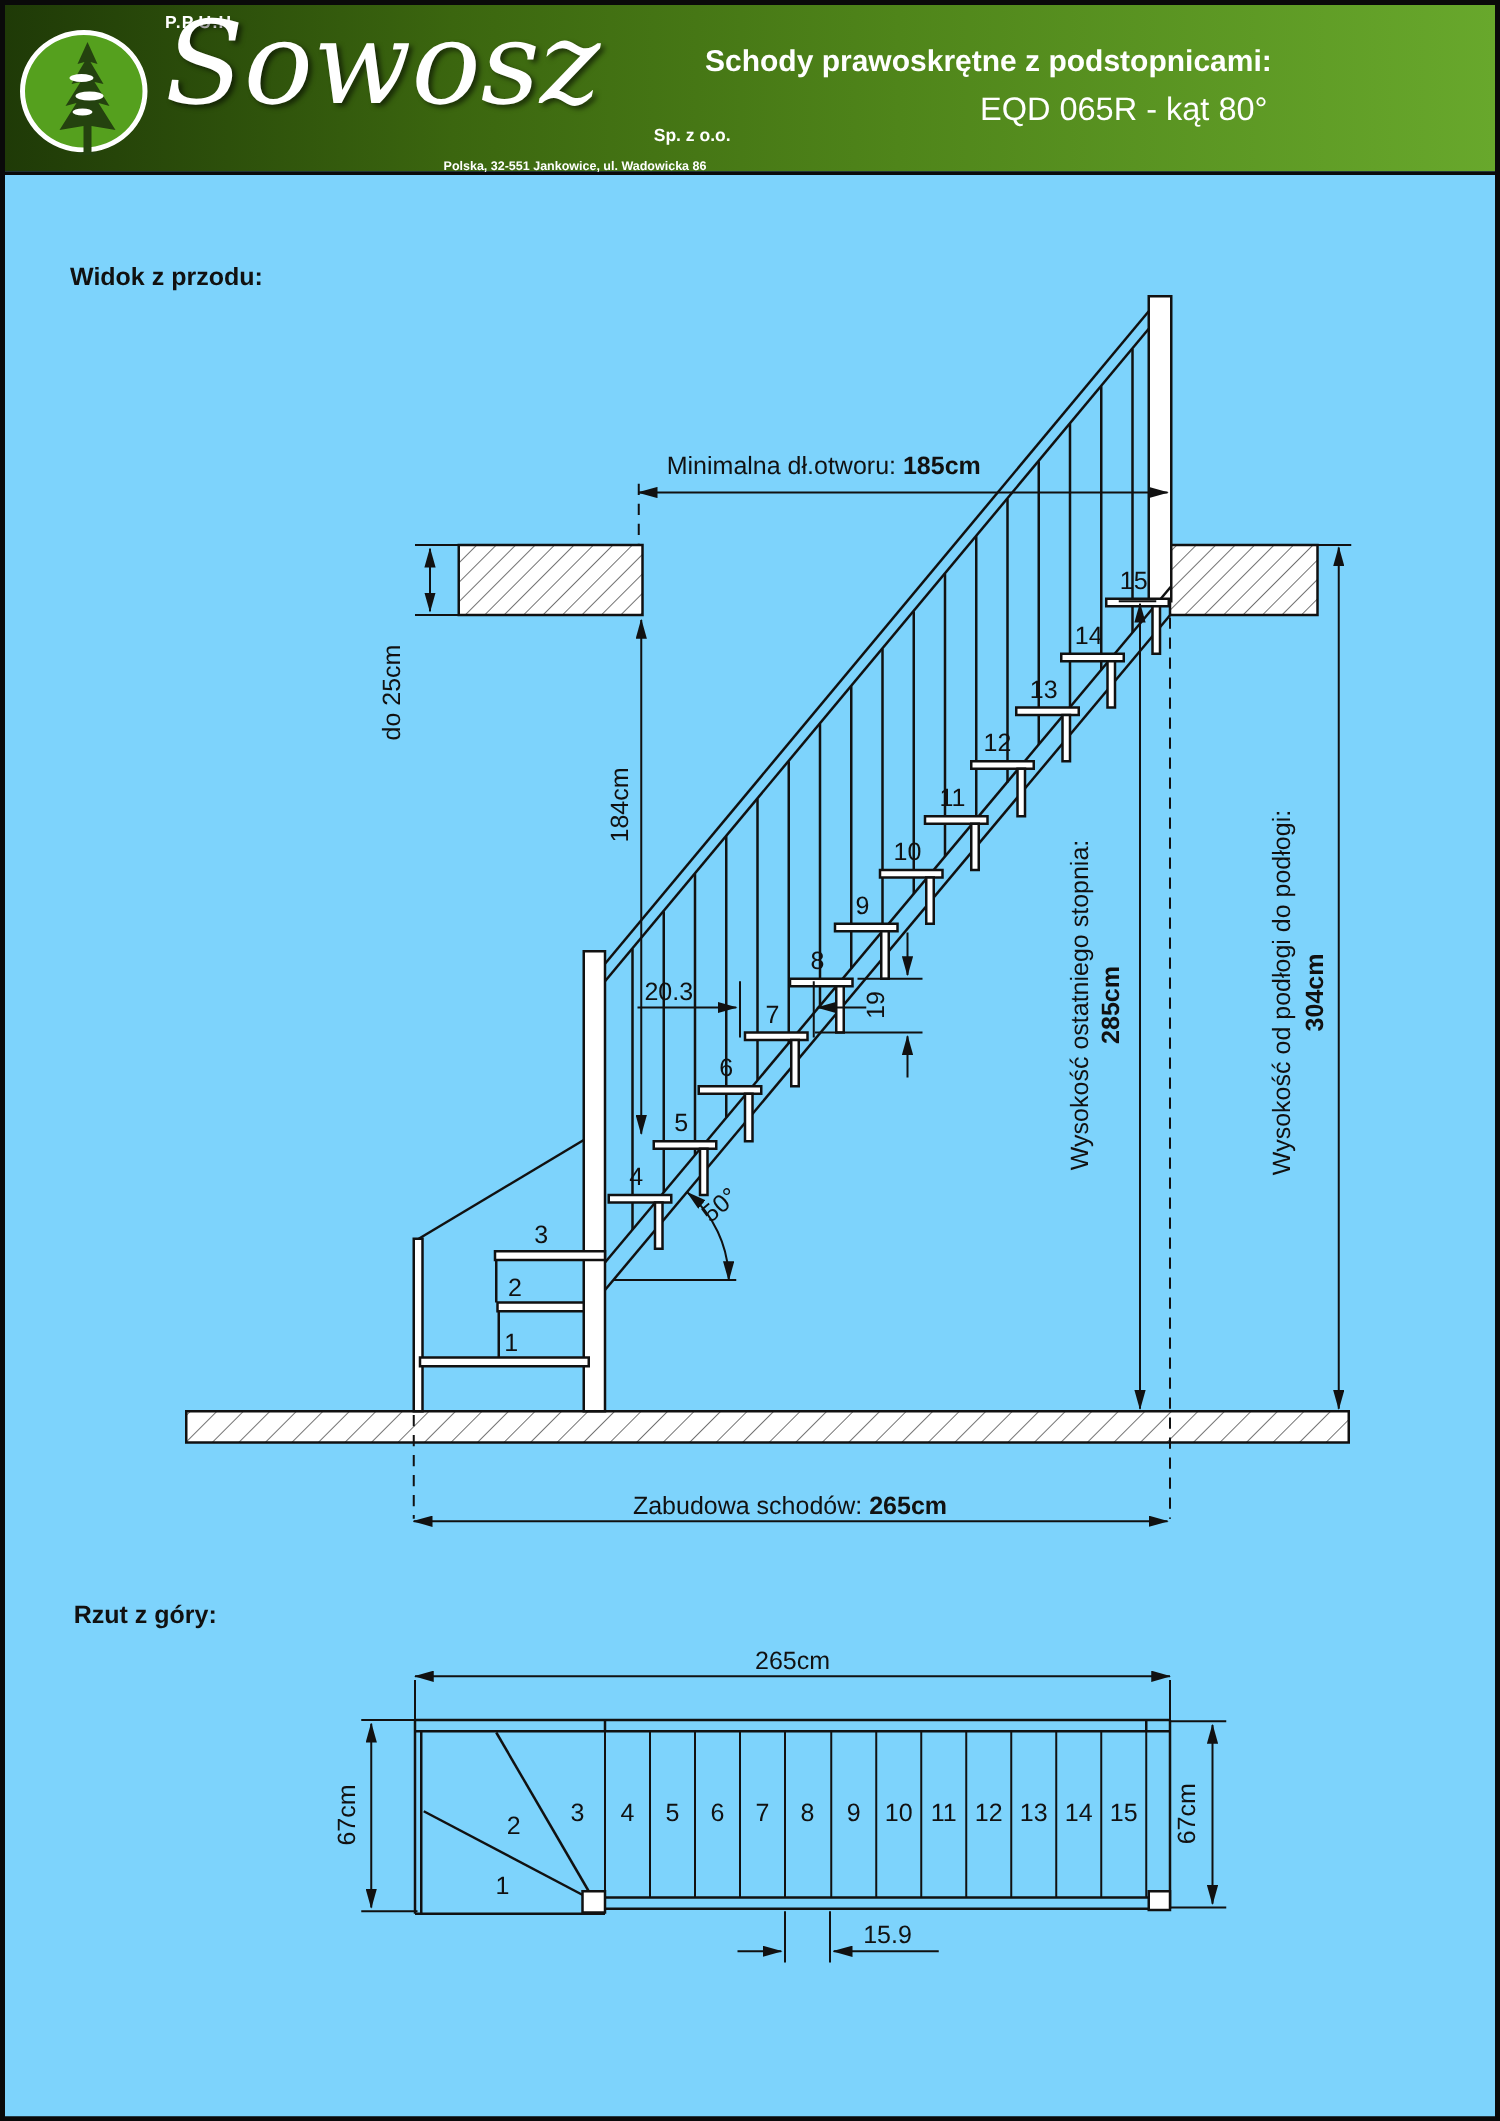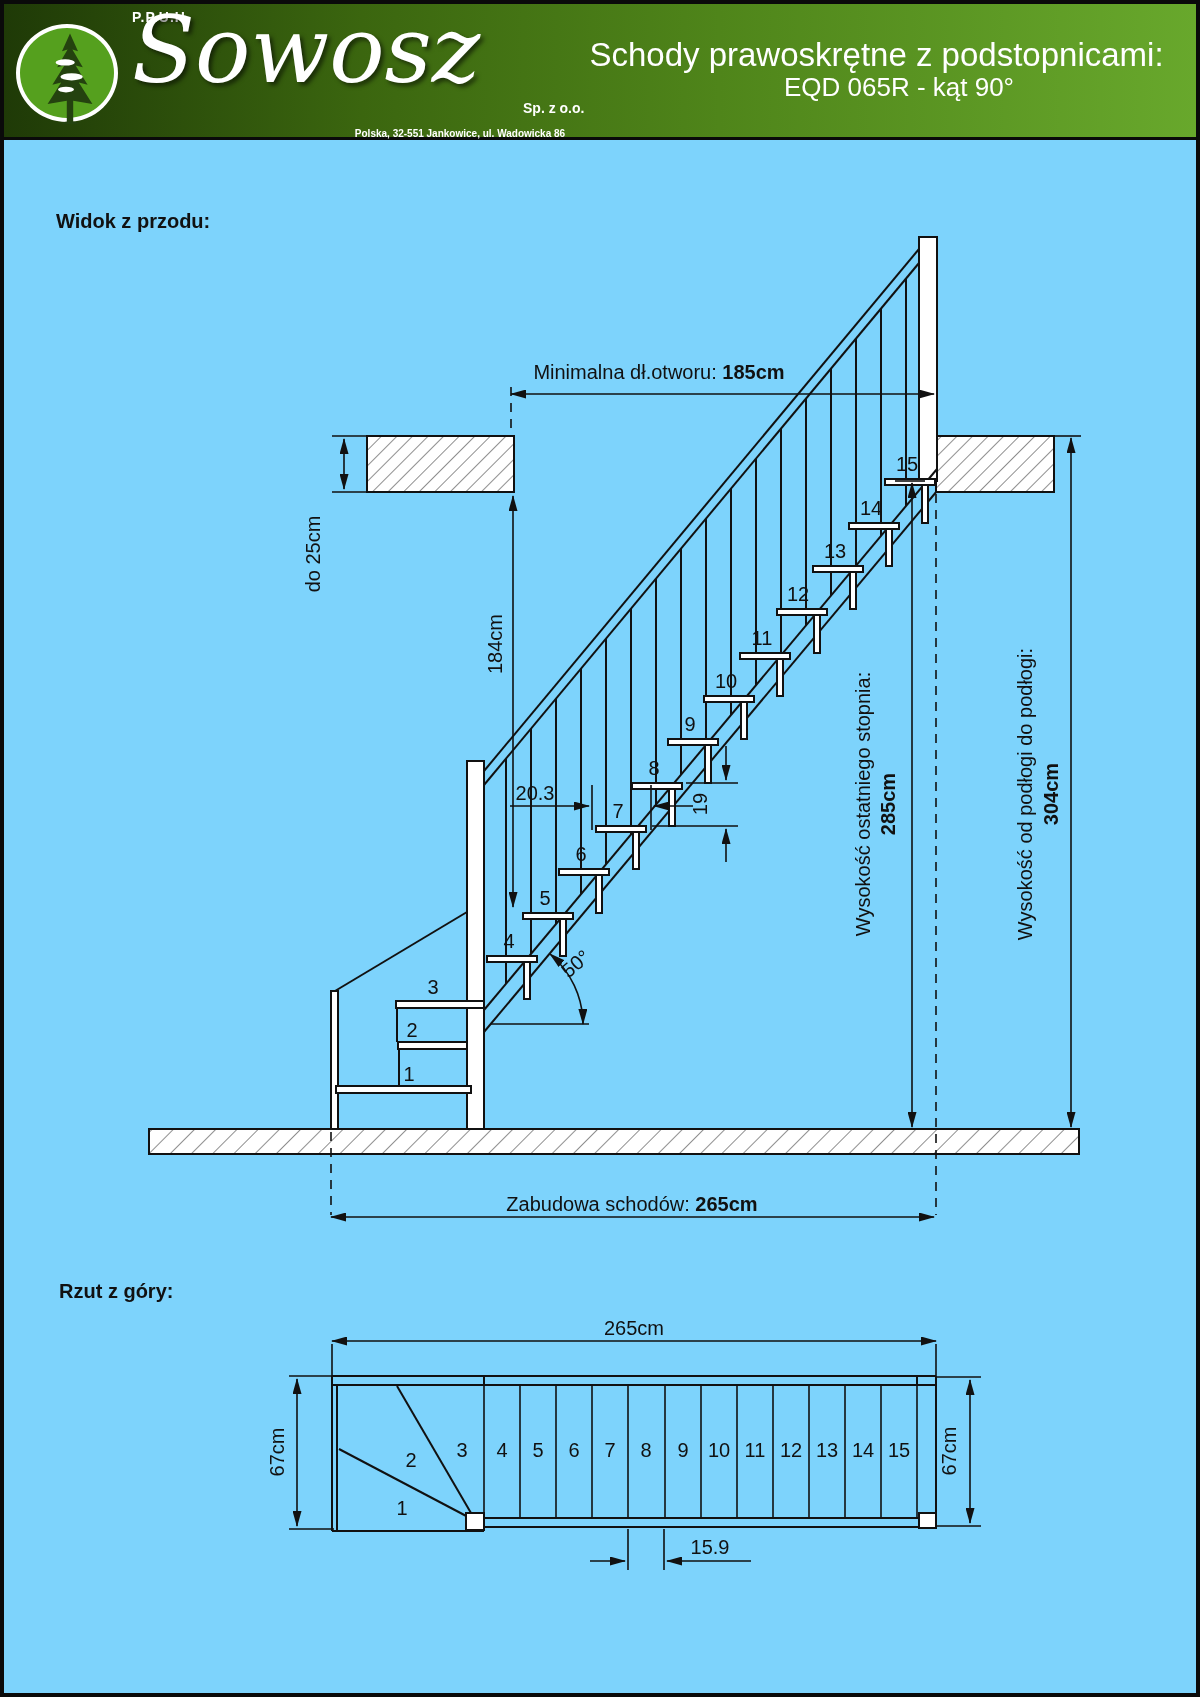--- a/index.html
+++ b/index.html
@@ -12,22 +12,22 @@
        border-bottom:3px solid #0a0a0a;}
   .logo-oval{position:absolute;left:12px;top:20px;width:102px;height:98px;border-radius:50%;
        background:#55a01e;border:4px solid #fff;box-sizing:border-box;}
   .logo-oval svg{position:absolute;left:10px;top:4px;}
   .ppuh{position:absolute;left:128px;top:5px;color:#fff;font-weight:bold;font-size:14px;letter-spacing:1px;}
   .brand{position:absolute;left:128px;top:-4px;color:#fff;font-family:"DejaVu Serif",serif;
        font-style:italic;font-weight:normal;font-size:92px;line-height:1.1;
        text-shadow:3px 3px 4px rgba(0,0,0,.55);}
   .spzoo{position:absolute;left:519px;top:96px;color:#fff;font-weight:bold;font-size:14px;}
   .addr{position:absolute;left:316px;top:124px;width:280px;color:#fff;font-weight:bold;font-size:10px;text-align:center;}
-  .hdr-title1{position:absolute;left:560px;top:32px;width:625px;color:#fff;font-weight:normal;
-       font-size:33px;text-align:center;}
+  .hdr-title1{position:absolute;left:560px;top:32px;width:625px;color:#fff;font-weight:bold;
+       font-size:24px;text-align:left;}
   .hdr-title2{position:absolute;left:660px;top:68px;width:470px;color:#fff;font-size:26px;text-align:center;}
   
   svg.draw{position:absolute;left:0;top:0;}
   svg.draw text{fill:#111;font-family:"Liberation Sans",sans-serif;font-size:20px;}
   .t-head{font-size:32px;font-weight:bold;}
   .b{font-weight:bold;}
   .ln  line, .ln path, .ln polyline{stroke:#111;stroke-width:2;fill:none;}
   .thin line{stroke:#111;stroke-width:1.6;}
   .dim line, .dim path{stroke:#111;stroke-width:1.6;fill:none;}
   .dash line{stroke:#111;stroke-width:1.6;stroke-dasharray:9 7;}
@@ -46,21 +46,21 @@
         <ellipse cx="44" cy="38" rx="12" ry="4" fill="#fff"></ellipse>
         <ellipse cx="52" cy="56" rx="14" ry="4.5" fill="#fff"></ellipse>
         <ellipse cx="45" cy="72" rx="10" ry="3.5" fill="#fff"></ellipse>
       </svg>
     </div>
     <div class="ppuh">P.P.U.H.</div>
     <div class="brand">Sowosz</div>
     <div class="spzoo">Sp. z o.o.</div>
     <div class="addr">Polska, 32-551 Jankowice, ul. Wadowicka 86</div>
     <div class="hdr-title1">Schody prawoskrętne z podstopnicami:</div>
-    <div class="hdr-title2">EQD 065R - kąt 90°</div>
+    <div class="hdr-title2">EQD 065R - kąt 80°</div>
   </div>
 
   <svg class="draw" width="1200" height="1697" viewBox="0 0 1200 1697">
     <defs>
       <marker id="arr" markerWidth="16" markerHeight="9" refX="15" refY="4.5" orient="auto-start-reverse" markerUnits="userSpaceOnUse">
         <path d="M0,0 L16,4.5 L0,9 Z" fill="#111"></path>
       </marker>
       <pattern id="hatch" width="11" height="11" patternUnits="userSpaceOnUse" patternTransform="rotate(45)">
         <rect width="11" height="11" fill="#fff"></rect>
         <line x1="0" y1="0" x2="0" y2="11" stroke="#444" stroke-width="1.2"></line>

